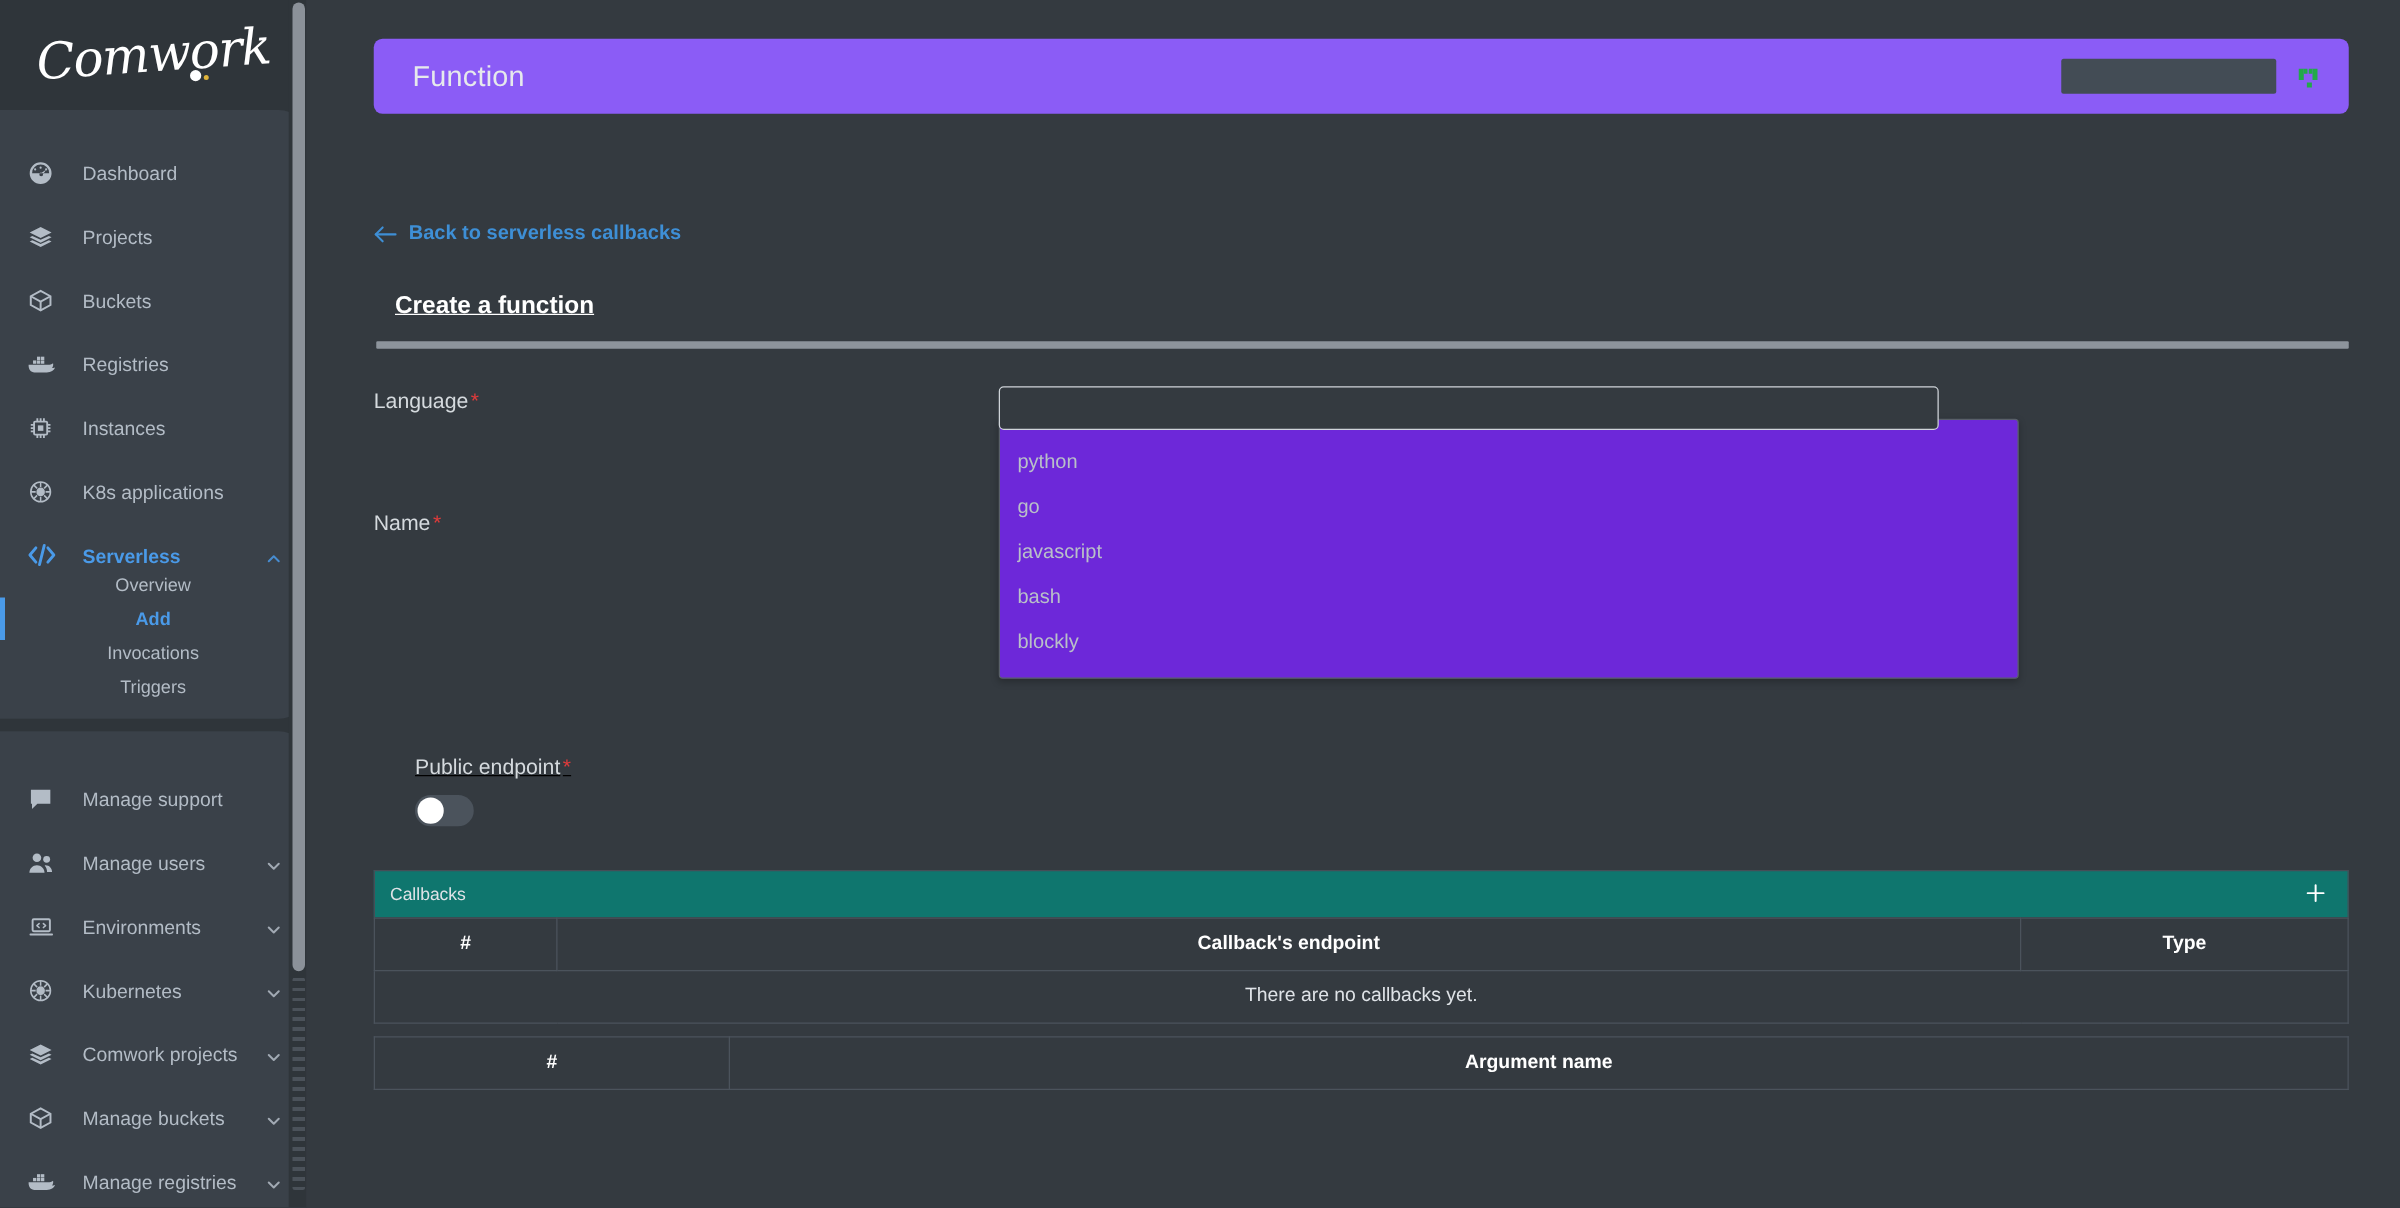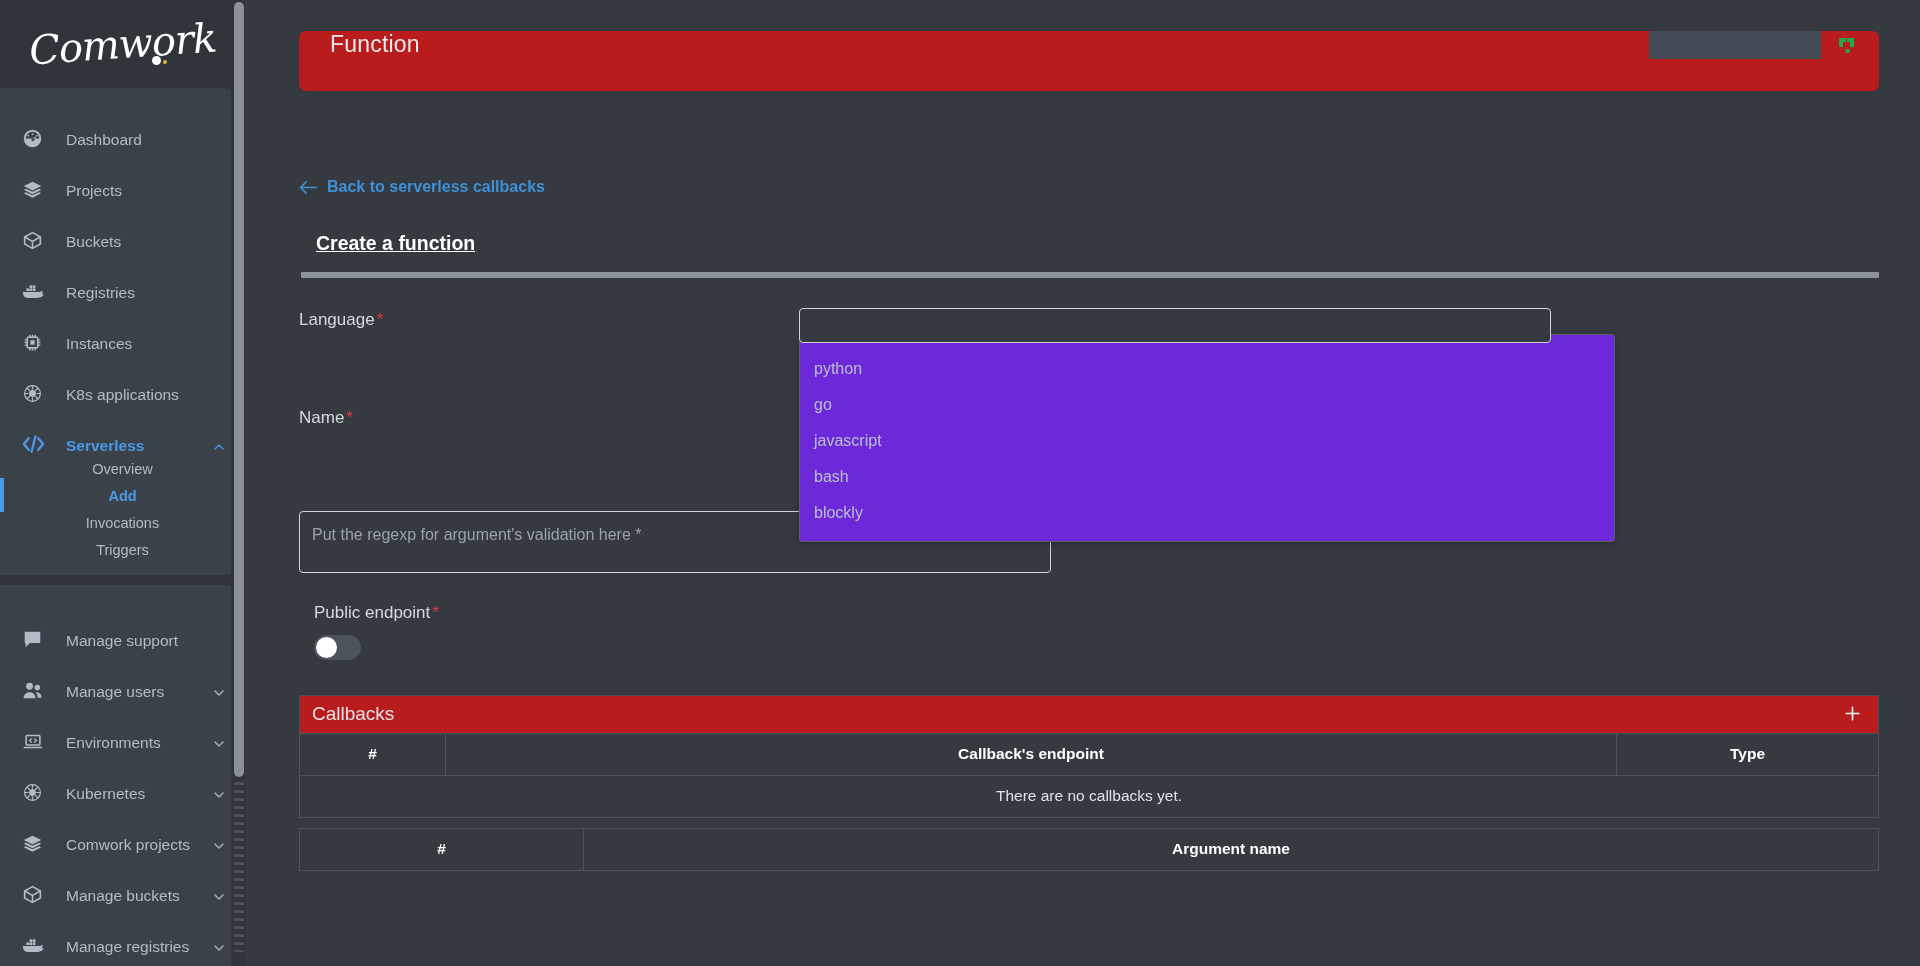--- a/index.html
+++ b/index.html
@@ -120,23 +120,23 @@
   .main {
     flex: 1;
     position: relative;
     background: #343a40;
     height: 966px;
     overflow: hidden;
   }
   .topbar {
     margin: 31px 41px 0 54px;
     height: 60px;
-    background: #b91c1c;
+    background: #8b5cf6;
     border-radius: 7px;
-    display: flex; align-items: flex-start;
+    display: flex; align-items: center;
     padding: 0 18px 0 31px;
   }
   .topbar .title {
     color: #e6e9ec; font-size: 23px; letter-spacing: .2px;
   }
   .topbar .spacer { flex: 1; }
   .topbar .ghost-bar {
     width: 172px; height: 28px;
     background: #434c55;
     border-radius: 2px;
@@ -239,26 +239,26 @@
   .toggle .knob {
     position: absolute; left: 2px; top: 2px;
     width: 21px; height: 21px;
     border-radius: 50%;
     background: #ffffff;
   }
 
   
   .panel { margin-top: 10px; }
   .panel-head {
-    background: #b91c1c;
+    background: #0f766e;
     height: 38px;
     display: flex; align-items: center;
     padding: 0 14px 0 12px;
     color: #dfe3e7;
-    font-size: 19px;
+    font-size: 14px;
     border: 1px solid #464e57;
     border-bottom: none;
   }
   .panel-head .spacer { flex: 1; }
   .plus-btn {
     color: #ffffff; font-size: 26px; line-height: 20px;
     cursor: pointer; font-weight: 300;
     padding-right: 2px;
   }
   table.tbl {
@@ -562,27 +562,24 @@
       
       <div class="form-row" style="height:105px;">
         <div class="form-label">
           <span>Name</span><span class="req">*</span>
         </div>
         <div class="field-col"></div>
       </div>
 
       
       <div class="form-row" style="height:92px;">
-        <div class="field-col">
-          <textarea class="regexp-box" placeholder="Put the regexp for argument's validation here *" style=""></textarea>
-        </div>
       </div>
 
       
-      <div style="margin-left:15px;">
+      <div style="margin-left:33px;text-decoration:underline;">
         <div style="color:#d5dade;font-size:17px;">
           <span>Public endpoint</span><span class="req">*</span>
         </div>
         <div class="toggle">
           <div class="knob"></div>
         </div>
       </div>
 
       
       <div class="panel" style="margin-top:35px;">

